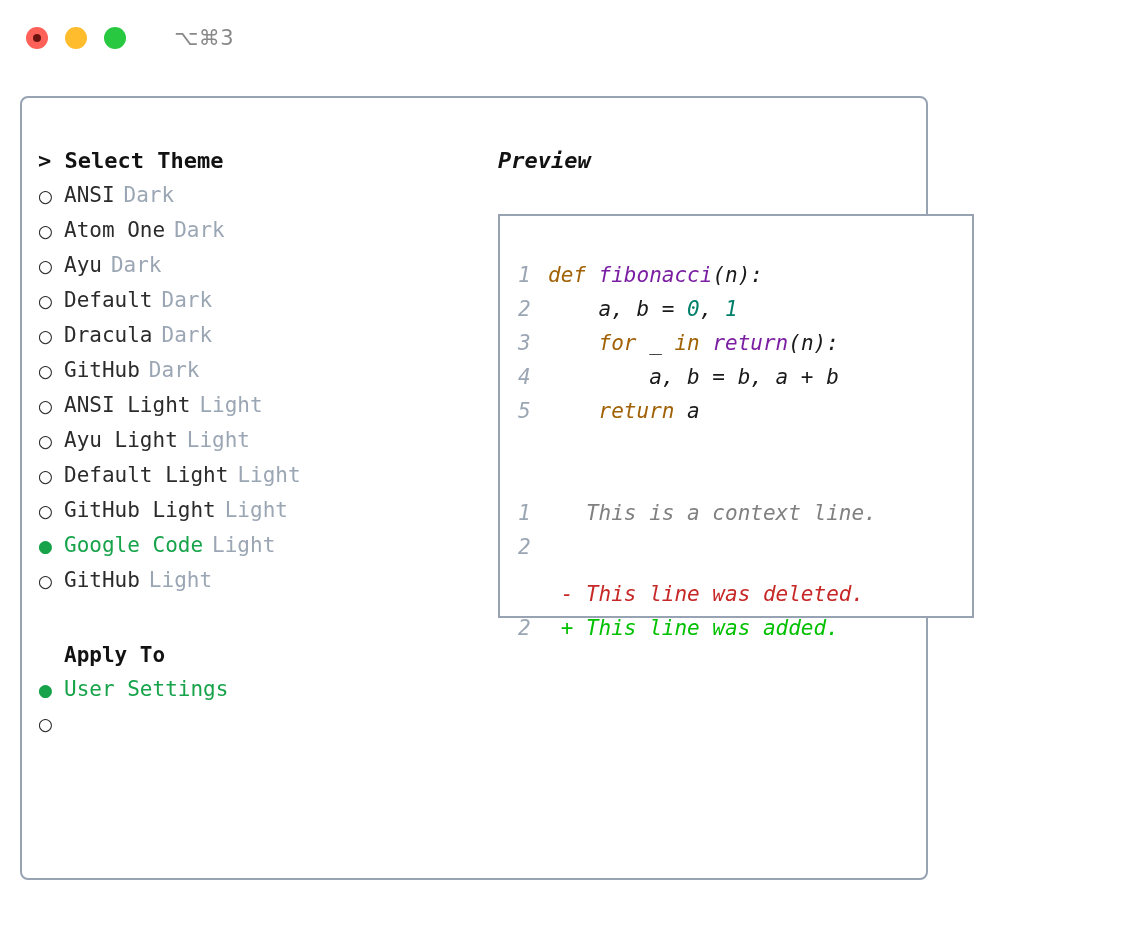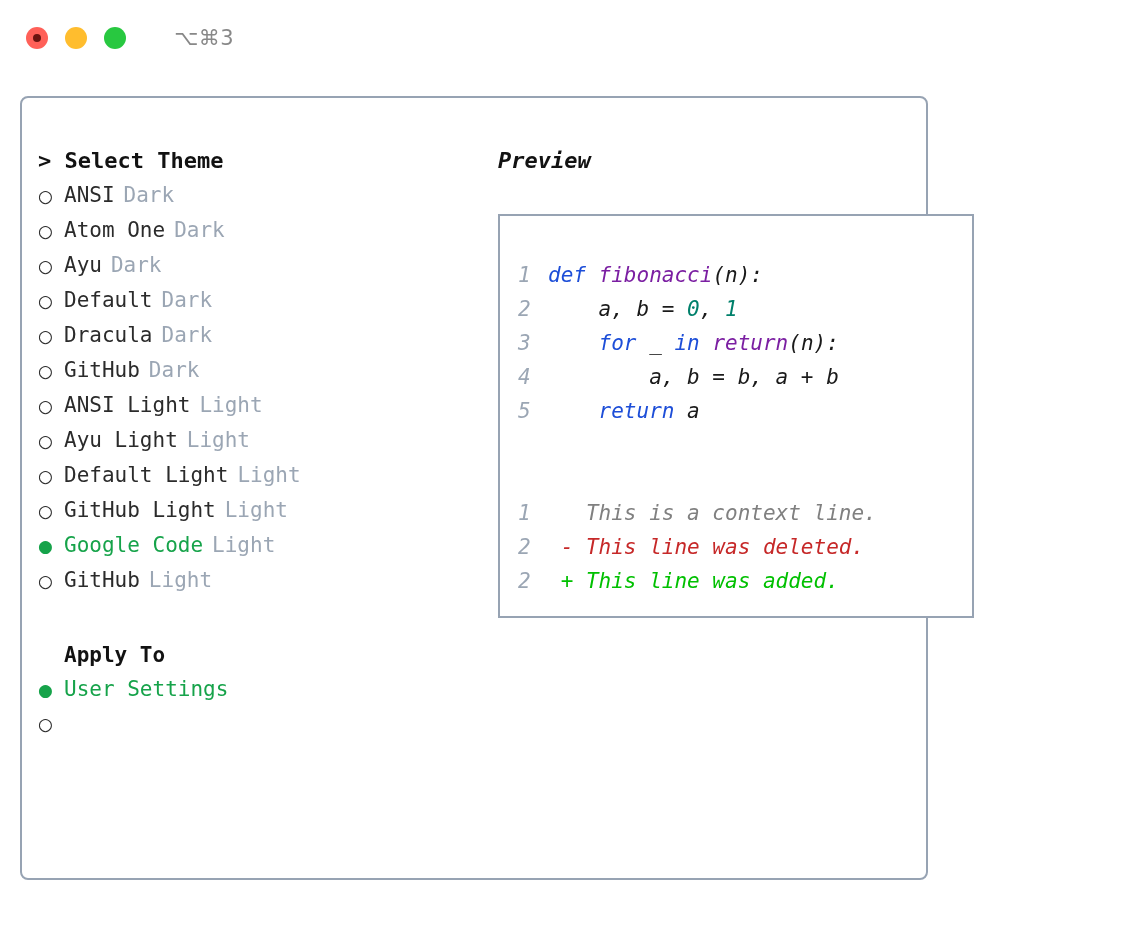--- a/index.html
+++ b/index.html
@@ -166,26 +166,26 @@
     white-space: pre;
   }
   .lineno {
     width: 30px;
     flex: none;
     color: #9BA6B4;
     text-align: left;
   }
   .blank-line { height: 34px; }
 
-  .tok-kw    { color: #1d4ed8; }
+  .tok-kw    { color: #a16207; }
   .tok-fn    { color: #7B1FA2; }
   .tok-num   { color: #00806B; }
   .tok-plain { color: #1A1A1A; }
   .tok-ctx   { color: #808080; }
-  .tok-del   { color: #C62828; }
+  .tok-del   { color: #C62828; margin-top: 47px; }
   .tok-add   { color: #00C000; }
 </style>
 </head>
 <body>
 
 <div class="screen">
 
   <div class="titlebar">
     <div class="traffic">
       <span class="dot red"></span>

